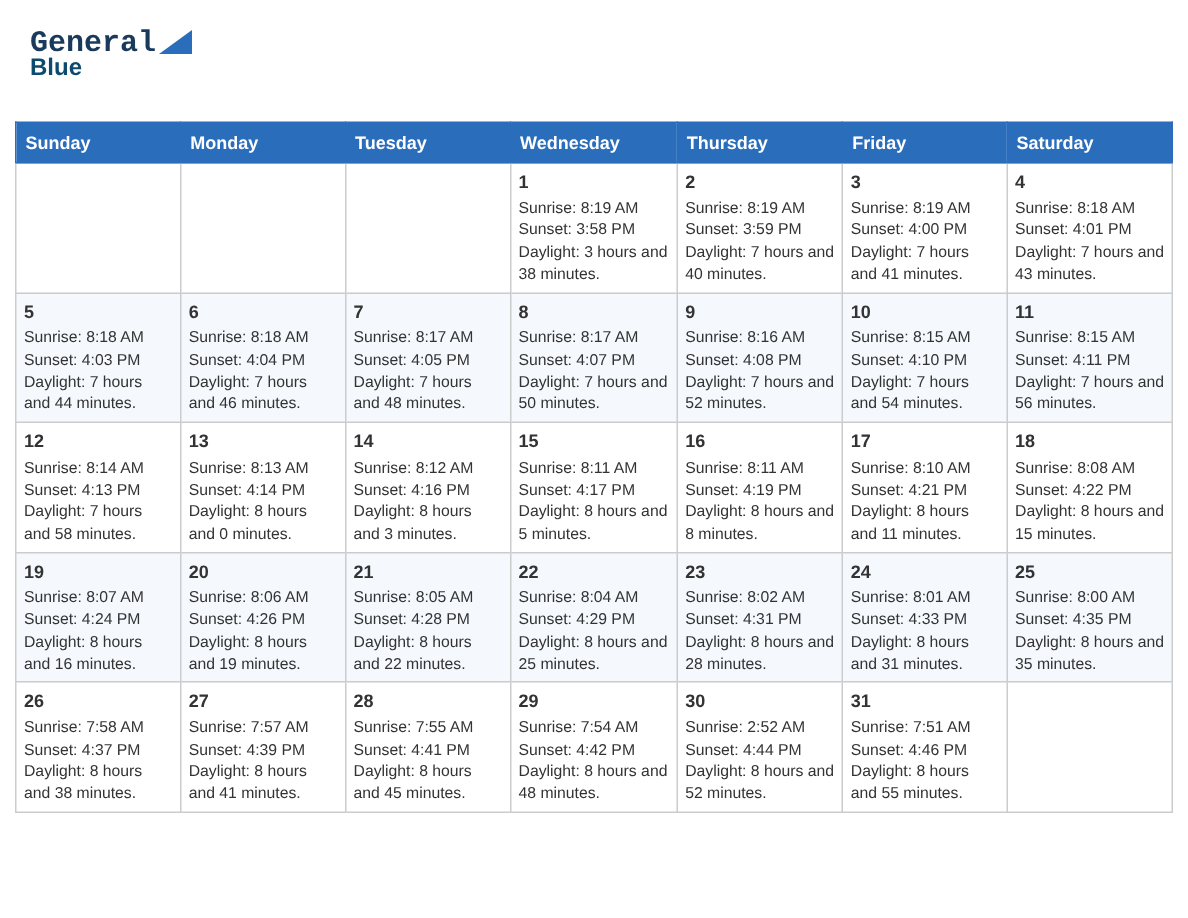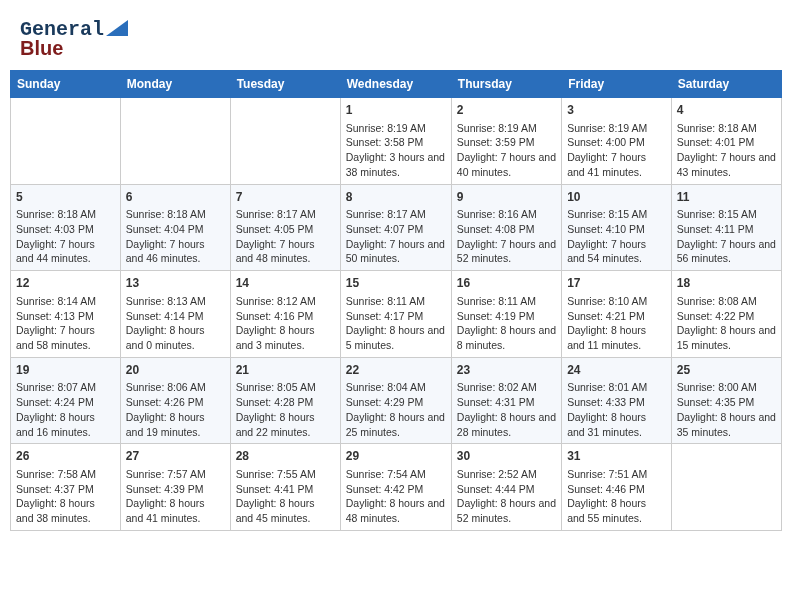--- a/index.html
+++ b/index.html
@@ -29,21 +29,21 @@
       font-weight: bold;
       color: #1a3a5c;
     }
     .location-title {
       font-size: 14px;
       color: #444;
     }
     .calendar {
       width: 100%;
       border-collapse: collapse;
-      margin-top: 6px;
+      margin-top: 22px;
       font-size: 10.5px;
       border-radius: 25px;
     }
     .calendar thead th {
       background-color: #2a6ebb;
       color: #fff;
       text-align: left;
       padding: 6px 6px;
       font-size: 12px;
       border: 1px solid #2a6ebb;
@@ -81,21 +81,21 @@
 
 <div>
   <div class="header-area">
     <div class="logo-area">
       <div style="display:flex;align-items:center;">
         <span style="font-size:20px;font-weight:bold;color:#1a3a5c;font-family:Liberation Mono, monospace;">General</span>
         <svg width="22" height="16" viewBox="0 0 22 16" style="margin-left:2px;margin-top:-4px;">
           <polygon points="0,16 22,0 22,16" fill="#2a6ebb"></polygon>
         </svg>
       </div>
-      <span style="font-size:20px;font-weight:bold;color:#7f1d1d;margin-top:-4px;">Blue</span>
+      <span style="font-size:16px;font-weight:bold;color:#0c4a6e;margin-top:-4px;">Blue</span>
     </div>
     <div class="title-area">
       <div class="month-title"></div>
       <div class="location-title"></div>
     </div>
   </div>
 
   <table class="calendar">
     <thead>
       <tr>

